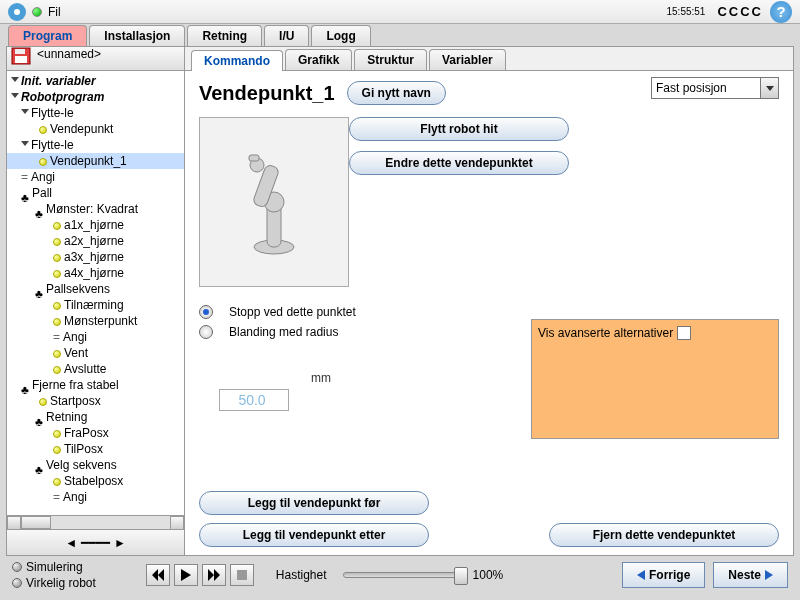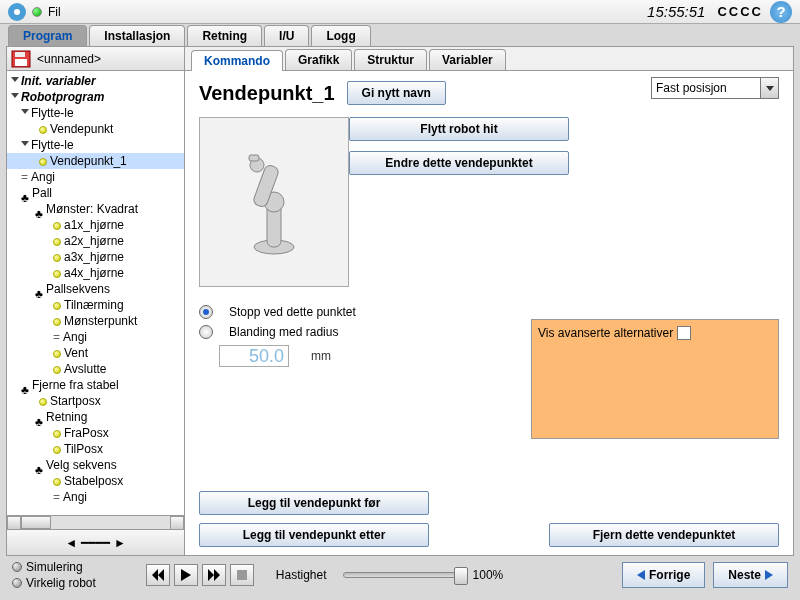--- a/index.html
+++ b/index.html
@@ -2,32 +2,32 @@
 <html><head>
 <meta charset="utf-8">
 <style>
 * { box-sizing: border-box; margin: 0; padding: 0; font-family: Arial, sans-serif; font-size: 12px; }
 body { background: #d9d9d9; width: 800px; height: 600px; overflow: hidden; }
 .topbar { height: 24px; background: linear-gradient(#f8f8f8, #e8e8e8); border-bottom: 1px solid #aaa; display: flex; align-items: center; padding: 0 8px; }
 .topbar .logo { width: 18px; height: 18px; background: #4a9ed8; border-radius: 50%; position: relative; margin-right: 6px; }
 .topbar .logo::after { content: ''; position: absolute; width: 6px; height: 6px; background: #fff; border-radius: 50%; top: 6px; left: 6px; }
 .dot-green { width: 10px; height: 10px; background: radial-gradient(circle at 30% 30%, #8f8, #0a0); border-radius: 50%; margin-right: 6px; border: 1px solid #888; }
 .topbar .spacer { flex: 1; }
-.topbar .clock { margin-right: 12px; font-size: 15px; font-style: italic; }
+.topbar .clock { margin-right: 12px; font-size: 10px; }
 .topbar .cccc { letter-spacing: 2px; font-weight: bold; font-size: 13px; margin-right: 7px; }
 .help-icon { width: 22px; height: 22px; background: radial-gradient(#7cbef0, #3a8fd0); border-radius: 50%; color: #fff; font-weight: bold; font-size: 15px; text-align: center; line-height: 22px; }
 
 .main-tabs { height: 22px; display: flex; padding-left: 8px; background: #d9d9d9; align-items: flex-end; }
 .main-tab { padding: 3px 14px; background: linear-gradient(#f8f8f8, #e0e0e0); border: 1px solid #999; border-bottom: none; border-radius: 4px 4px 0 0; margin-right: 2px; cursor: pointer; font-weight: bold; }
-.main-tab.active { color: #0050b0; background: #a3a3a3; }
+.main-tab.active { color: #0050b0; background: #fca5a5; }
 
 .app-body { height: 510px; background: #fff; border: 1px solid #999; margin: 0 6px; display: flex; }
 
 .left-pane { width: 178px; border-right: 1px solid #999; display: flex; flex-direction: column; }
-.tree-toolbar { height: 24px; background: linear-gradient(#f8f8f8, #e0e0e0); border-bottom: 1px solid #999; display: flex; align-items: center; padding: 0 4px; }
+.tree-toolbar { height: 24px; background: linear-gradient(#f8f8f8, #e0e0e0); border-bottom: 1px solid #999; display: flex; align-items: flex-start; padding: 0 4px; }
 .disk-icon { width: 20px; height: 18px; display: inline-block; position: relative; }
 .disk-icon svg { width: 20px; height: 18px; }
 .tree-toolbar .fname { margin-left: 6px; }
 .tree { flex: 1; overflow: hidden; background: #fff; padding: 2px 0; line-height: 16px; }
 .tree-row { white-space: nowrap; padding-left: 4px; cursor: pointer; }
 .tree-row.selected { background: #c5ddff; }
 .tree-row .tri { display: inline-block; width: 0; height: 0; border-left: 5px solid #444; border-top: 4px solid transparent; border-bottom: 4px solid transparent; margin-right: 2px; vertical-align: middle; }
 .tree-row .tri.open { border-left: 4px solid transparent; border-right: 4px solid transparent; border-top: 5px solid #444; }
 .tree-row .dot-y { display: inline-block; width: 8px; height: 8px; background: radial-gradient(circle at 30% 30%, #ffa, #cc0); border-radius: 50%; margin-right: 3px; vertical-align: middle; border: 1px solid #aa0; }
 .tree-row .node-icon { display: inline-block; width: 8px; height: 8px; margin-right: 3px; vertical-align: middle; }
@@ -41,40 +41,40 @@
 .tree-nav { height: 26px; background: linear-gradient(#f8f8f8, #e0e0e0); border-top: 1px solid #999; display: flex; align-items: center; justify-content: center; gap: 4px; font-size: 14px; }
 
 .right-pane { flex: 1; display: flex; flex-direction: column; }
 .sub-tabs { height: 24px; display: flex; align-items: flex-end; background: #f0f0f0; border-bottom: 1px solid #999; padding-left: 6px; }
 .sub-tab { padding: 3px 12px; background: linear-gradient(#f8f8f8, #e0e0e0); border: 1px solid #999; border-bottom: none; border-radius: 4px 4px 0 0; margin-right: 2px; cursor: pointer; font-weight: bold; }
 .sub-tab.active { color: #0050b0; background: #fff; position: relative; top: 1px; }
 
 .content { flex: 1; padding: 10px 14px; position: relative; }
 .title-row { display: flex; align-items: center; margin-bottom: 12px; }
 .wp-title { font-size: 20px; font-weight: bold; margin-right: 12px; }
-.btn { background: linear-gradient(#fdfdfd, #d3dfed); border: 1px solid #6a8ab0; border-radius: 2px; padding: 4px 14px; cursor: pointer; font-weight: bold; text-align: center; }
+.btn { background: linear-gradient(#fdfdfd, #d3dfed); border: 1px solid #6a8ab0; border-radius: 12px; padding: 4px 14px; cursor: pointer; font-weight: bold; text-align: center; }
 .btn.wide { width: 220px; display: block; }
 .combo { position: absolute; top: 6px; right: 14px; width: 128px; height: 22px; border: 1px solid #777; background: #fff; display: flex; align-items: center; padding-left: 4px; }
 .combo .chev { margin-left: auto; width: 18px; height: 100%; background: linear-gradient(#f8f8f8, #d0d0d0); border-left: 1px solid #777; display: flex; align-items: center; justify-content: center; }
 .combo .chev::after { content: ''; border-left: 4px solid transparent; border-right: 4px solid transparent; border-top: 5px solid #333; }
 
 .preview-row { display: flex; gap: 0; }
 .robot-preview { width: 150px; height: 170px; border: 1px solid #aaa; background: #f2f2f2; display: flex; align-items: center; justify-content: center; }
 .robot-preview svg { width: 90px; height: 110px; }
 .action-col { display: flex; flex-direction: column; gap: 10px; }
 
 .adv-panel { position: absolute; right: 14px; top: 248px; width: 248px; height: 120px; border: 1px solid #999; background: #fdba74; padding: 6px; }
 .adv-panel label { display: flex; align-items: center; gap: 4px; }
 .chk { width: 14px; height: 14px; border: 1px solid #777; background: #fff; display: inline-block; }
 
 .radio-group { margin-top: 18px; }
 .radio-row { display: flex; align-items: center; gap: 16px; margin-bottom: 6px; }
 .radio { width: 14px; height: 14px; border: 1px solid #666; border-radius: 50%; background: radial-gradient(#fff, #ccc); display: inline-block; position: relative; }
 .radio.checked::after { content: ''; position: absolute; width: 6px; height: 6px; background: #2060d0; border-radius: 50%; top: 3px; left: 3px; }
-.radius-input { width: 70px; height: 22px; border: 1px solid #aaa; text-align: right; padding-right: 4px; color: #88bce0; font-size: 18px; }
+.radius-input { width: 70px; height: 22px; border: 1px solid #aaa; text-align: center; padding-right: 4px; color: #88bce0; font-size: 14px; margin-top: 44px; }
 .unit { margin-left: 6px; color: #333; }
 
 .bottom-btns { position: absolute; left: 14px; bottom: 8px; display: flex; flex-direction: column; gap: 8px; }
 .remove-btn { position: absolute; right: 14px; bottom: 8px; }
 
 .footer { height: 38px; display: flex; align-items: center; padding: 0 12px; gap: 10px; }
 .mode-col { display: flex; flex-direction: column; gap: 2px; }
 .mode-row { display: flex; align-items: center; gap: 4px; }
 .dot-gray { width: 10px; height: 10px; background: radial-gradient(circle at 30% 30%, #eee, #888); border-radius: 50%; border: 1px solid #666; }
 .transport { display: flex; gap: 4px; align-items: center; margin-left: 40px; }

